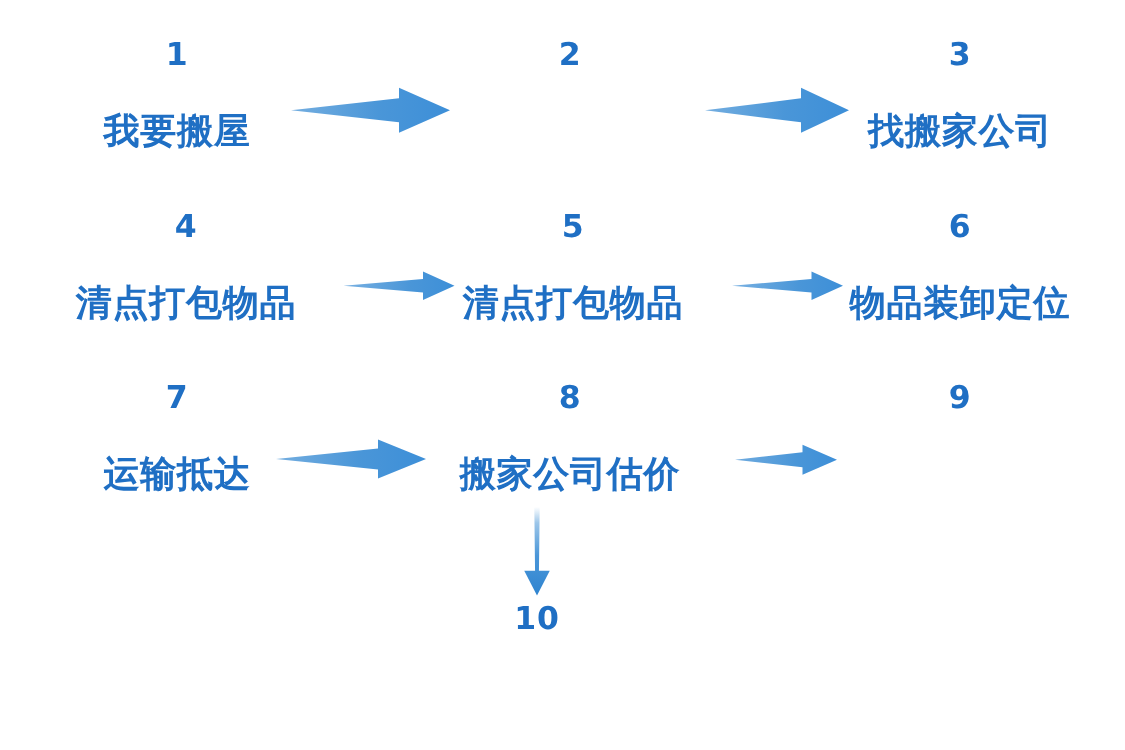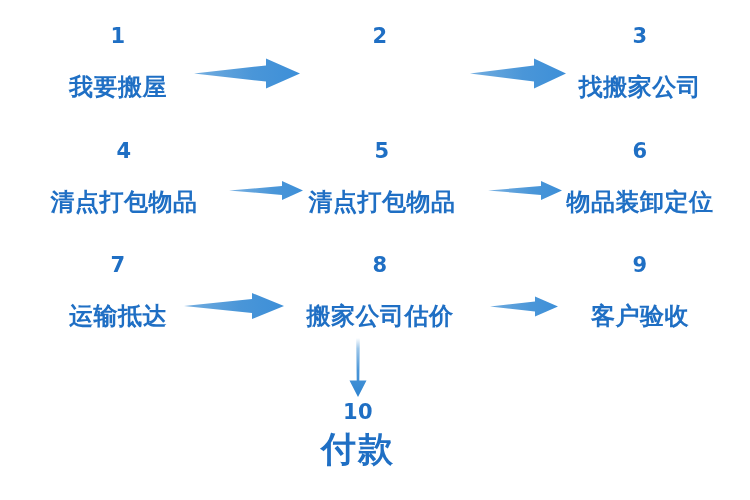--- a/index.html
+++ b/index.html
@@ -174,35 +174,33 @@
           <stop offset="0.6" stop-color="#4a96d8"></stop>
           <stop offset="1" stop-color="#3d8fd8"></stop>
         </linearGradient>
       </defs>
       <path d="M 1 10.5 L 46 5.5 L 46 0.5 L 69 10.5 L 46 20.5 L 46 15.5 Z" fill="url(#gradR3b)"></path>
     </svg>
   </div>
 
   <div class="step" style="left: 540px; top: 255px; width: 200px;">
     <span class="step-number">9</span>
-    <span class="step-label">客户验收</span>
   </div>
 
   <div class="arrow" style="left: 344px; top: 338px;">
     <svg width="28" height="60" viewBox="0 0 28 60" aria-hidden="true">
       <defs>
         <linearGradient id="gradDown" x1="0" y1="0" x2="0" y2="1">
           <stop offset="0" stop-color="#ffffff"></stop>
           <stop offset="0.18" stop-color="#9cc6e9"></stop>
           <stop offset="0.55" stop-color="#4a96d8"></stop>
           <stop offset="1" stop-color="#2f84d0"></stop>
         </linearGradient>
       </defs>
       <path d="M 12.2 0 L 15.8 0 L 15.3 42.5 L 22.5 42.5 L 14.0 59 L 5.5 42.5 L 12.7 42.5 Z" fill="url(#gradDown)"></path>
     </svg>
   </div>
 
   <div class="step final" style="left: 258px; top: 402px; width: 200px;">
     <span class="step-number">10</span>
-    <span class="step-label">付款</span>
   </div>
 
 </div>
 
 </body></html>

